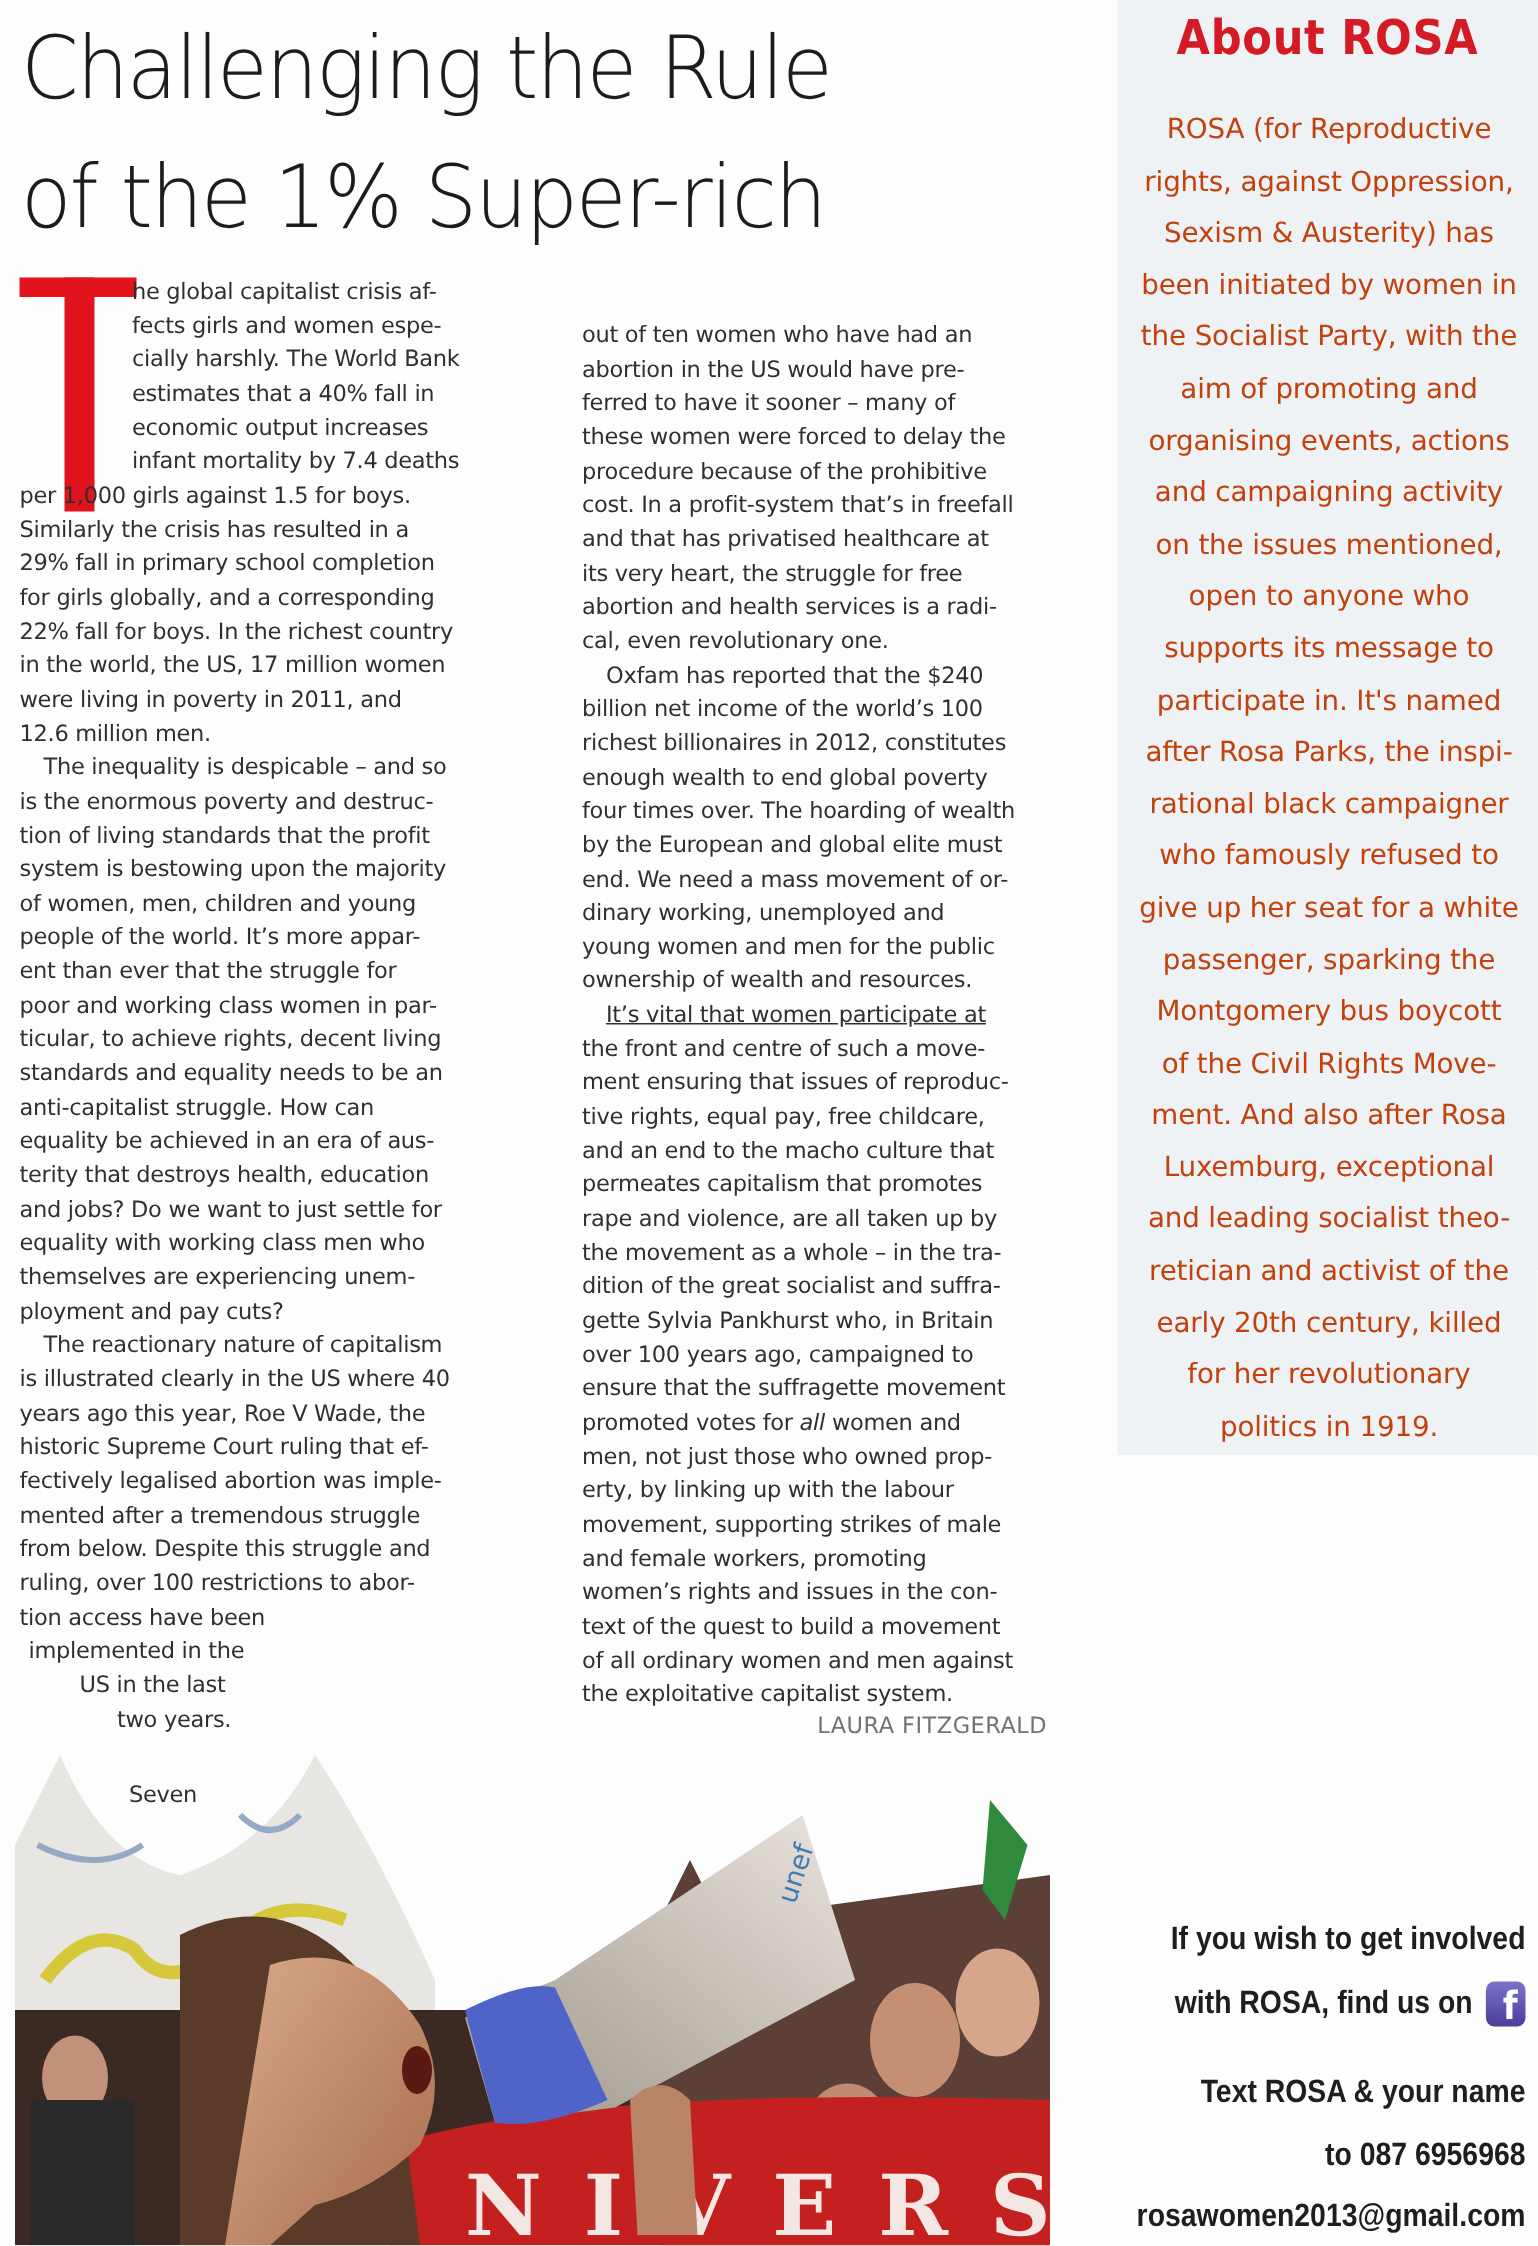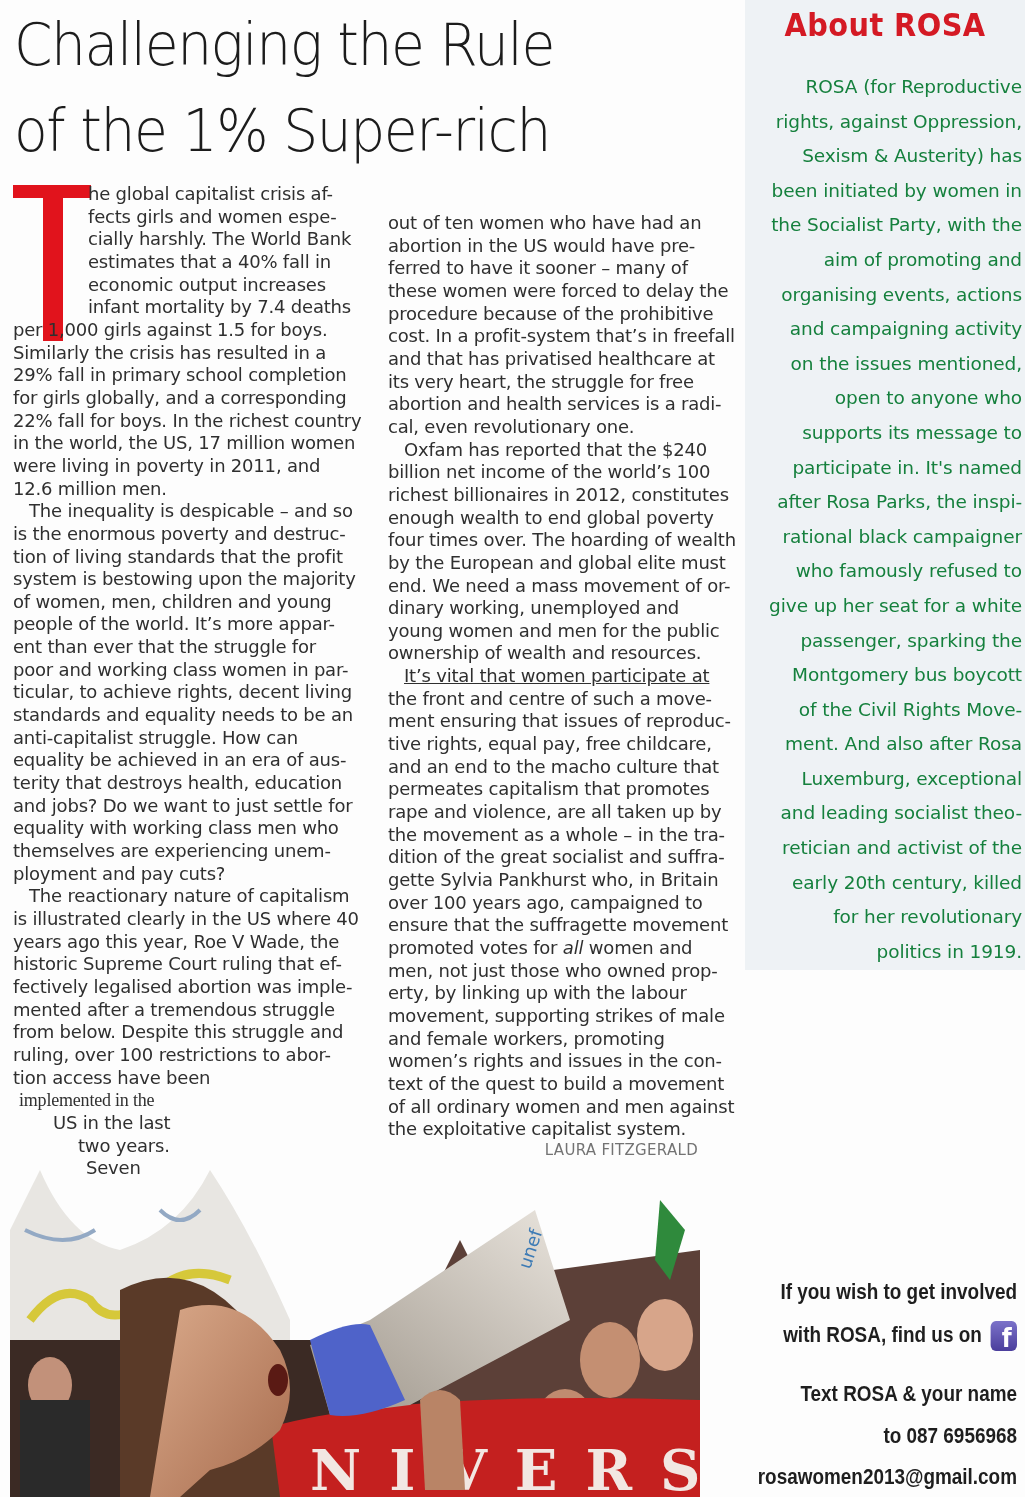--- a/index.html
+++ b/index.html
@@ -1,37 +1,37 @@
 <!DOCTYPE html>
 <html><head>
 <meta charset="utf-8">
 <style>
   html,body{margin:0;padding:0;}
   body{width:1025px;height:1497px;background:#fdfdfd;position:relative;overflow:hidden;
        font-family:"DejaVu Sans","Liberation Sans",sans-serif;color:#2a2a2a;}
   .title{position:absolute;left:14px;top:2px;width:690px;font-family:"DejaVu Sans",sans-serif;
          font-weight:200;font-size:58px;line-height:86px;letter-spacing:-1.5px;color:#1c1c1c;margin:0;
          transform:scaleX(0.95);transform-origin:left top;}
-  .col{position:absolute;font-size:18px;line-height:22.65px;color:#2f2f2f;letter-spacing:-0.2px;}
+  .col{position:absolute;font-size:15px;line-height:22.65px;color:#2f2f2f;letter-spacing:-0.2px;}
   .col1{left:13px;top:183px;width:320px;}
   .col2{left:388px;top:212px;width:315px;}
   .dropcap{position:absolute;left:13px;top:185px;width:78px;height:156px;}
   .dropcap .bar{position:absolute;left:0;top:0;width:78px;height:13px;background:#e1131c;}
   .dropcap .stem{position:absolute;left:30px;top:0;width:20px;height:156px;background:#e1131c;}
   .line{display:block;white-space:nowrap;}
   .first-lines .line{padding-left:75px;}
   .byline{position:absolute;left:388px;top:1141px;width:310px;text-align:right;font-size:15px;
           letter-spacing:0.3px;color:#737373;}
   .photo{position:absolute;left:10px;top:1170px;width:690px;height:327px;overflow:hidden;}
   .sidebar{position:absolute;left:745px;top:0;width:280px;height:970px;background:#eef2f5;}
   .about-title{position:absolute;left:745px;top:6px;width:280px;text-align:center;
                font-family:"DejaVu Sans",sans-serif;font-weight:bold;font-size:32px;color:#d41a24;
                letter-spacing:0.5px;transform:scaleX(0.9);}
-  .about-body{position:absolute;left:750px;top:70px;width:272px;text-align:right;font-size:18.5px;
-              line-height:34.6px;color:#15803d;letter-spacing:-0.1px;}
+  .about-body{position:absolute;left:750px;top:70px;width:272px;text-align:center;font-size:18.5px;
+              line-height:34.6px;color:#c2410c;letter-spacing:-0.1px;}
   .about-body .line{display:block;}
   .cta{position:absolute;right:8px;width:300px;text-align:right;font-family:"Liberation Sans",sans-serif;
        font-weight:bold;font-size:21.5px;color:#1e1e1e;transform:scaleX(0.88);transform-origin:right center;}
   .fb{display:inline-block;width:30px;height:30px;border-radius:6px;vertical-align:middle;margin-left:10px;
       background:linear-gradient(#7b72c9,#4b3e9c);color:#fff;font-weight:bold;font-size:26px;
       line-height:34px;text-align:right;padding-right:6px;box-sizing:border-box;font-family:"DejaVu Sans",sans-serif;}
 </style>
 </head>
 <body>
 
@@ -90,24 +90,24 @@
       <span class="line">is illustrated clearly in the US where 40</span>
       <span class="line">years ago this year, Roe V Wade, the</span>
       <span class="line">historic Supreme Court ruling that ef-</span>
       <span class="line">fectively legalised abortion was imple-</span>
       <span class="line">mented after a tremendous struggle</span>
       <span class="line">from below. Despite this struggle and</span>
       <span class="line">ruling, over 100 restrictions to abor-</span>
       <span class="line">tion access have been</span>
     </div>
   <div id="c1-p3w">
-      <span class="line" style="padding-left: 6px; font-family: Liberation Serif, serif;">implemented in the</span>
+      <span class="line" style="padding-left: 6px;">implemented in the</span>
       <span class="line" style="padding-left: 40px;">US in the last</span>
       <span class="line" style="padding-left: 65px;">two years.</span>
-      <span class="line" style="padding-left: 73px;">Seven</span>
+      <span class="line" style="padding-left: 73px; margin-top: 28px;">Seven</span>
     </div>
 </div>
 
 <div class="col col2">
   <div id="c2-p1">
       <span class="line">out of ten women who have had an</span>
       <span class="line">abortion in the US would have pre-</span>
       <span class="line">ferred to have it sooner – many of</span>
       <span class="line">these women were forced to delay the</span>
       <span class="line">procedure because of the prohibitive</span>

